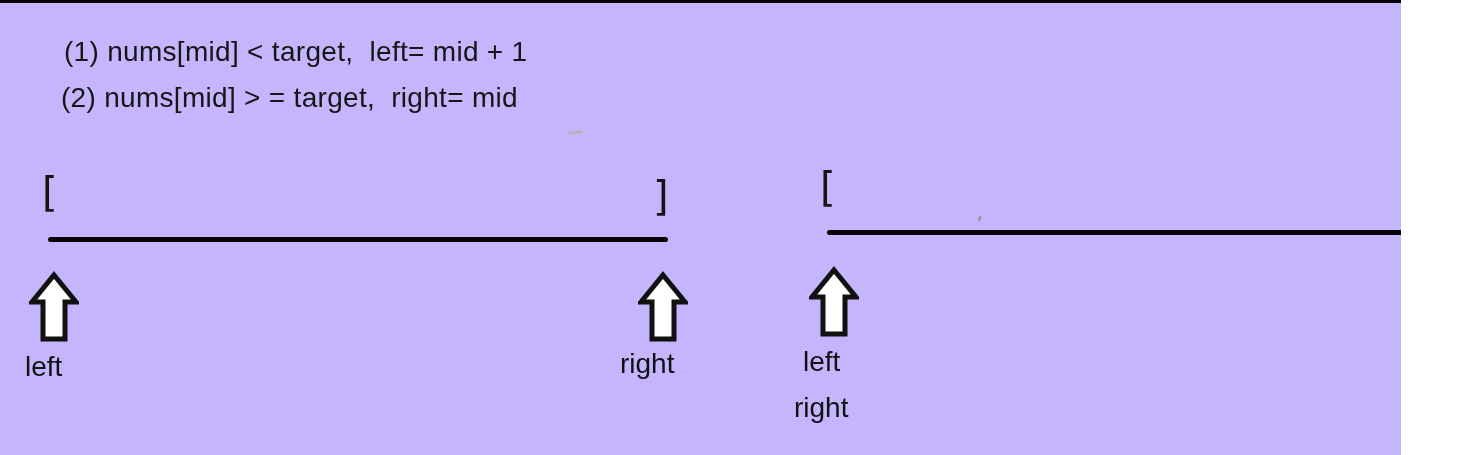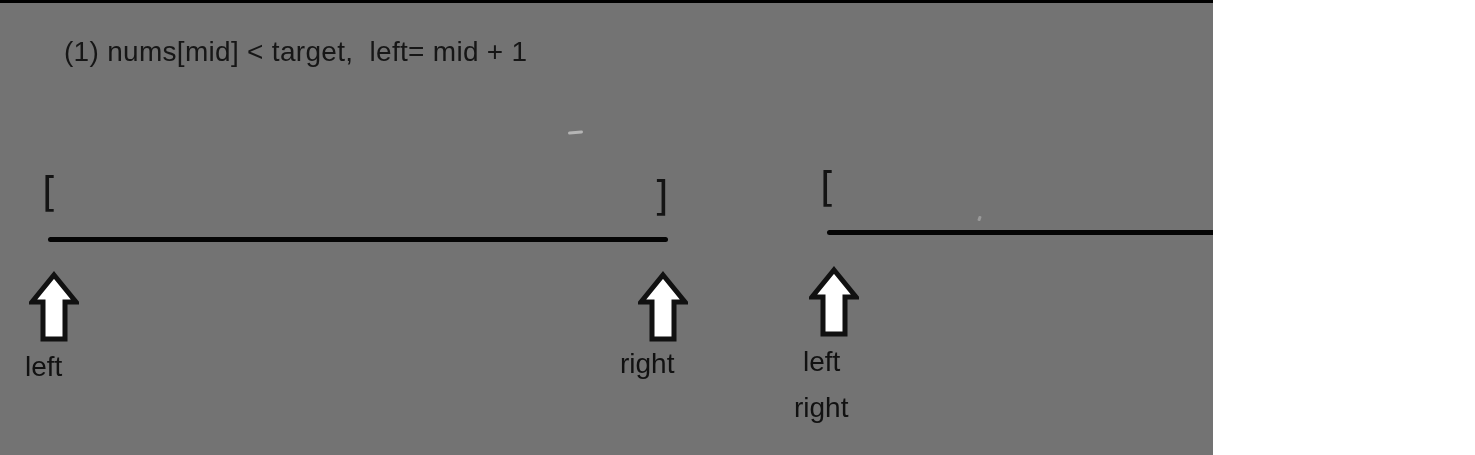--- a/index.html
+++ b/index.html
@@ -1,20 +1,20 @@
 <!DOCTYPE html>
 <html><head>
 <meta charset="utf-8">
 <style>
   html, body { margin: 0; padding: 0; background: #ffffff; }
   .canvas {
     position: relative;
-    width: 1213px;
+    width: 1401px;
     height: 455px;
-    background: #737373;
+    background: #c4b5fd;
     color: #141414;
     font-family: "Liberation Sans", sans-serif;
     overflow: hidden;
   }
   .topline {
     position: absolute; left: 0; top: 0;
     width: 100%; height: 3px; background: #000000;
   }
   .cond {
     position: absolute;
@@ -60,20 +60,21 @@
   }
 </style>
 </head>
 <body>
 
 <div class="canvas">
 
   <div class="topline"></div>
 
   <div class="cond cond-1">(1) nums[mid] &lt; target,  left= mid + 1</div>
+  <div class="cond cond-2">(2) nums[mid] &gt; = target,  right= mid</div>
 
   <div class="faint-dash" style="left:568px; top:131px;"></div>
 
   <div>
     <span class="bracket" style="left:42px; top:172px;">[</span>
     <span class="bracket" style="left:653px; top:176px;">]</span>
     <div class="hline" style="left:48px; top:237px; width:620px;"></div>
 
     <svg class="arrow" style="left:29px; top:271px;" width="50" height="72" viewBox="0 0 50 72">
       <path d="M25 4 L47 31 H36 V68 H14 V31 H3 Z" fill="#ffffff" stroke="#111111" stroke-width="5" stroke-linejoin="miter"></path>

